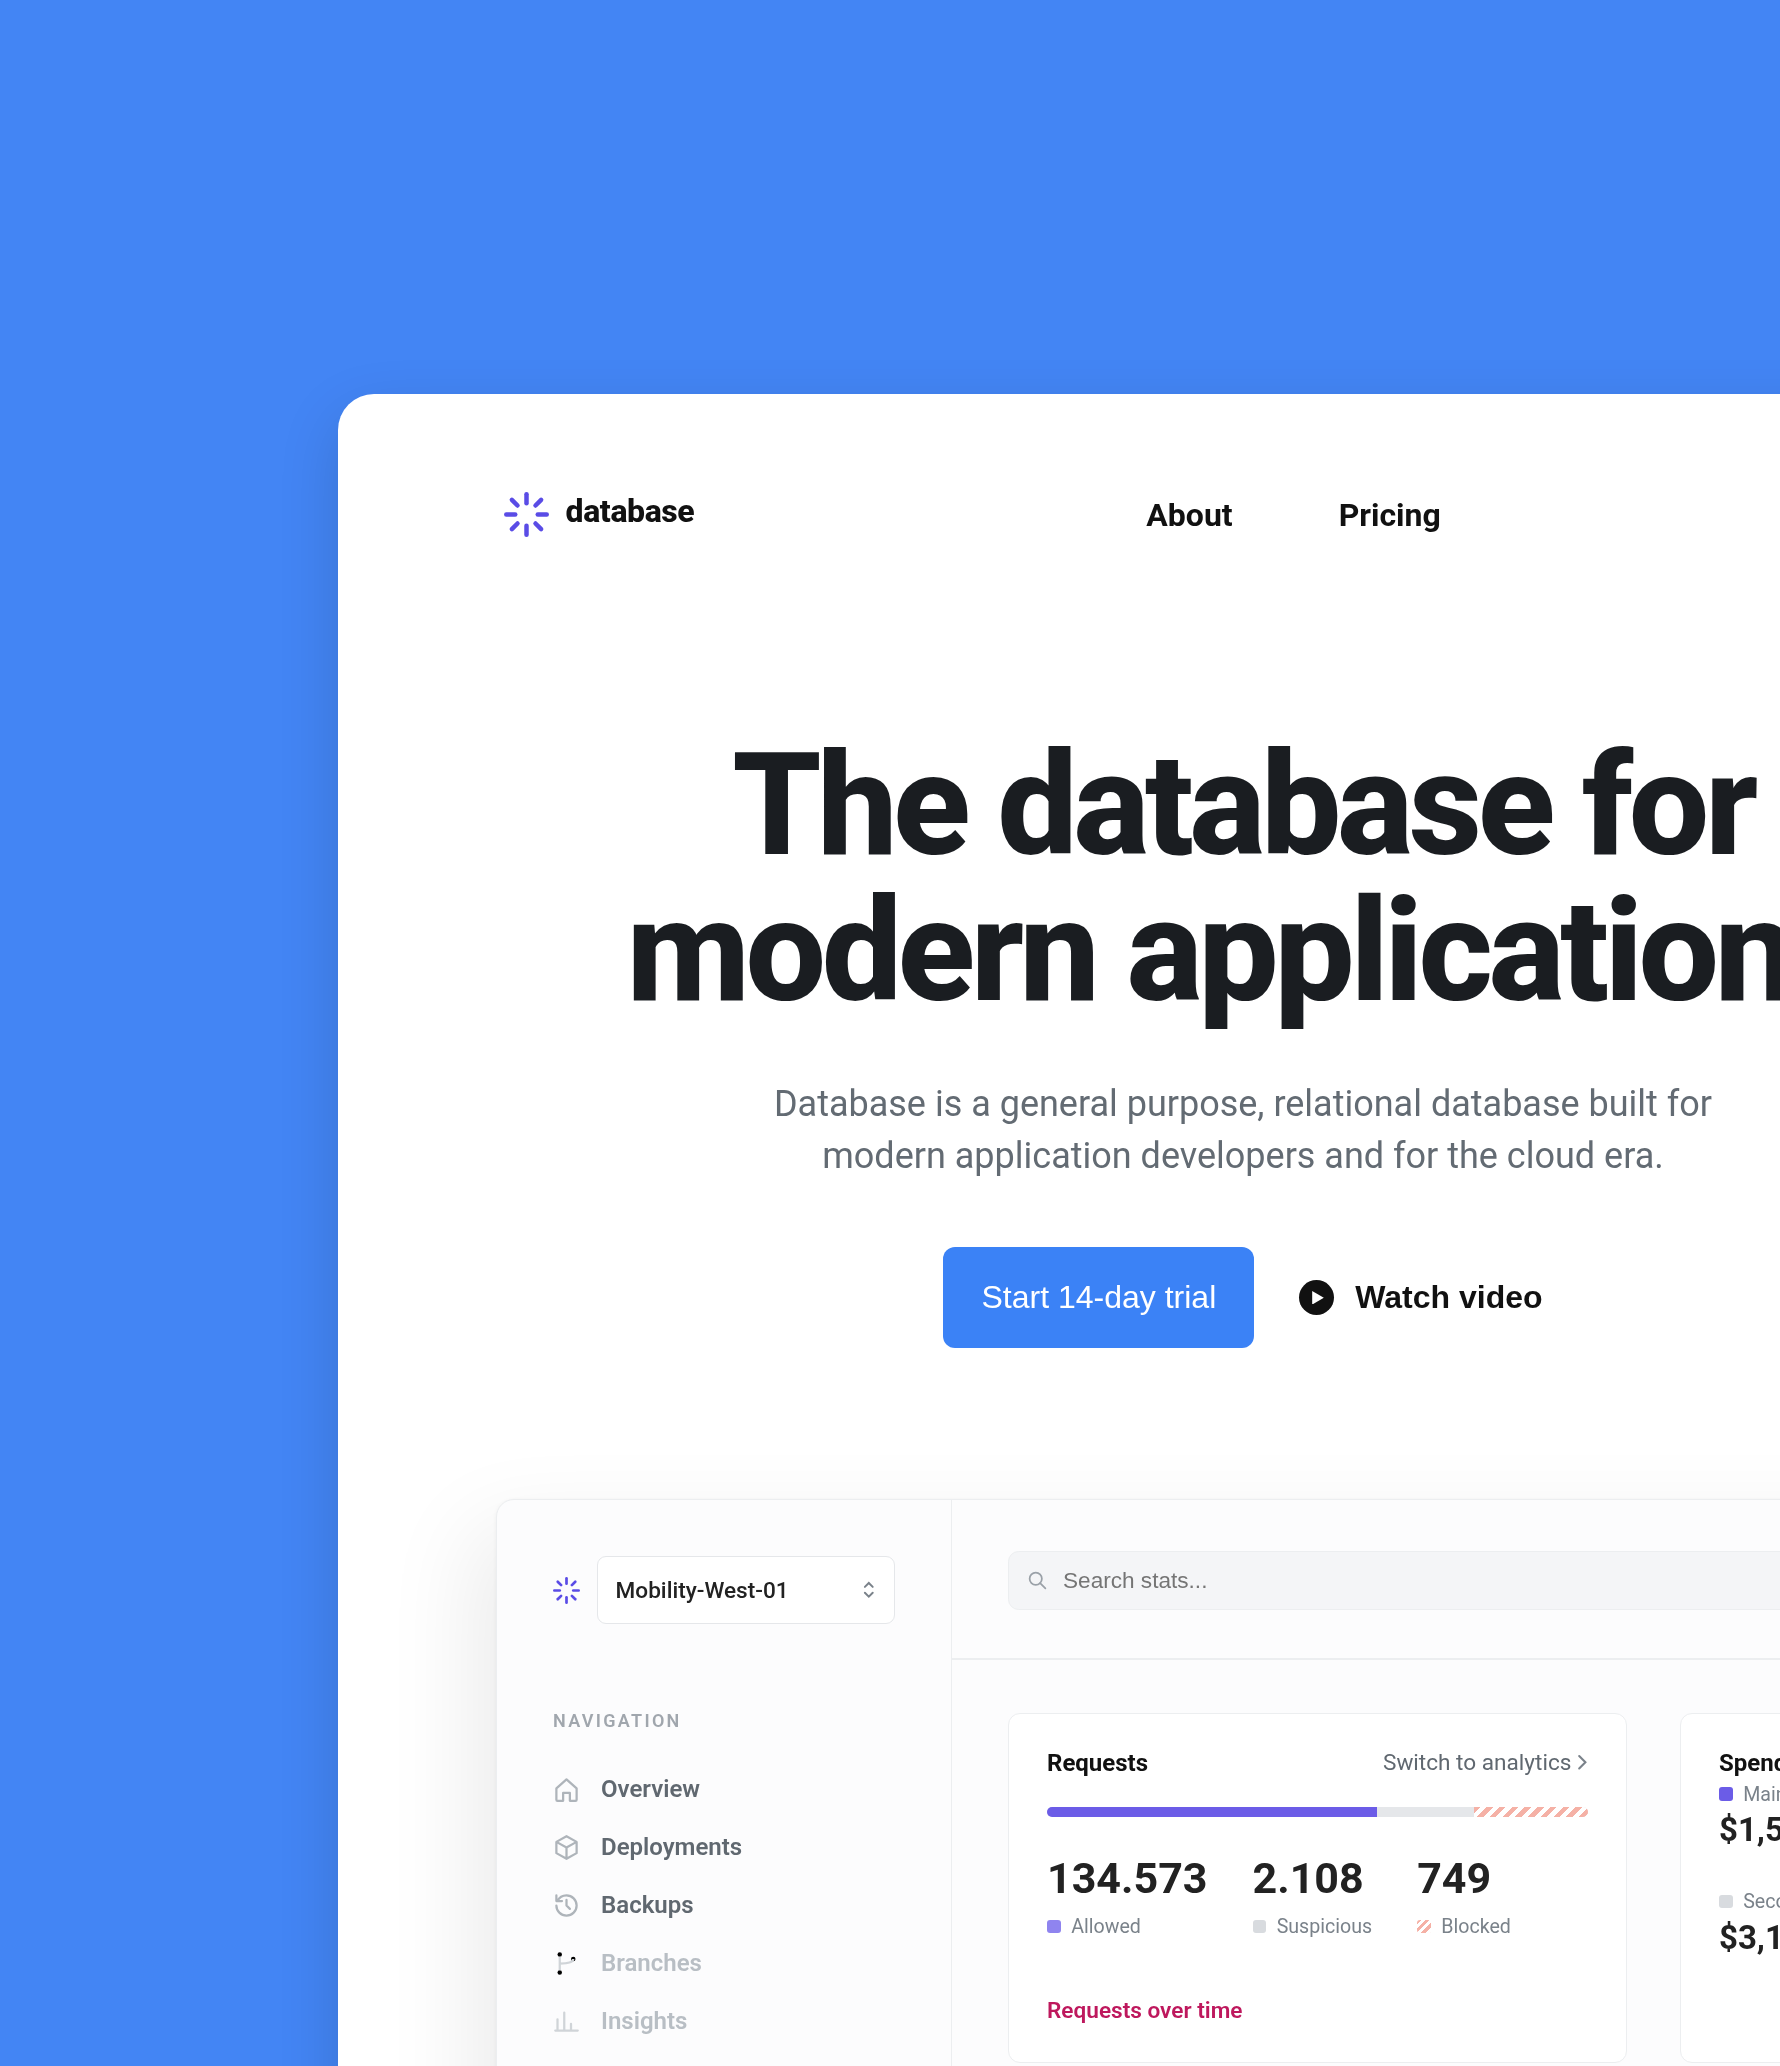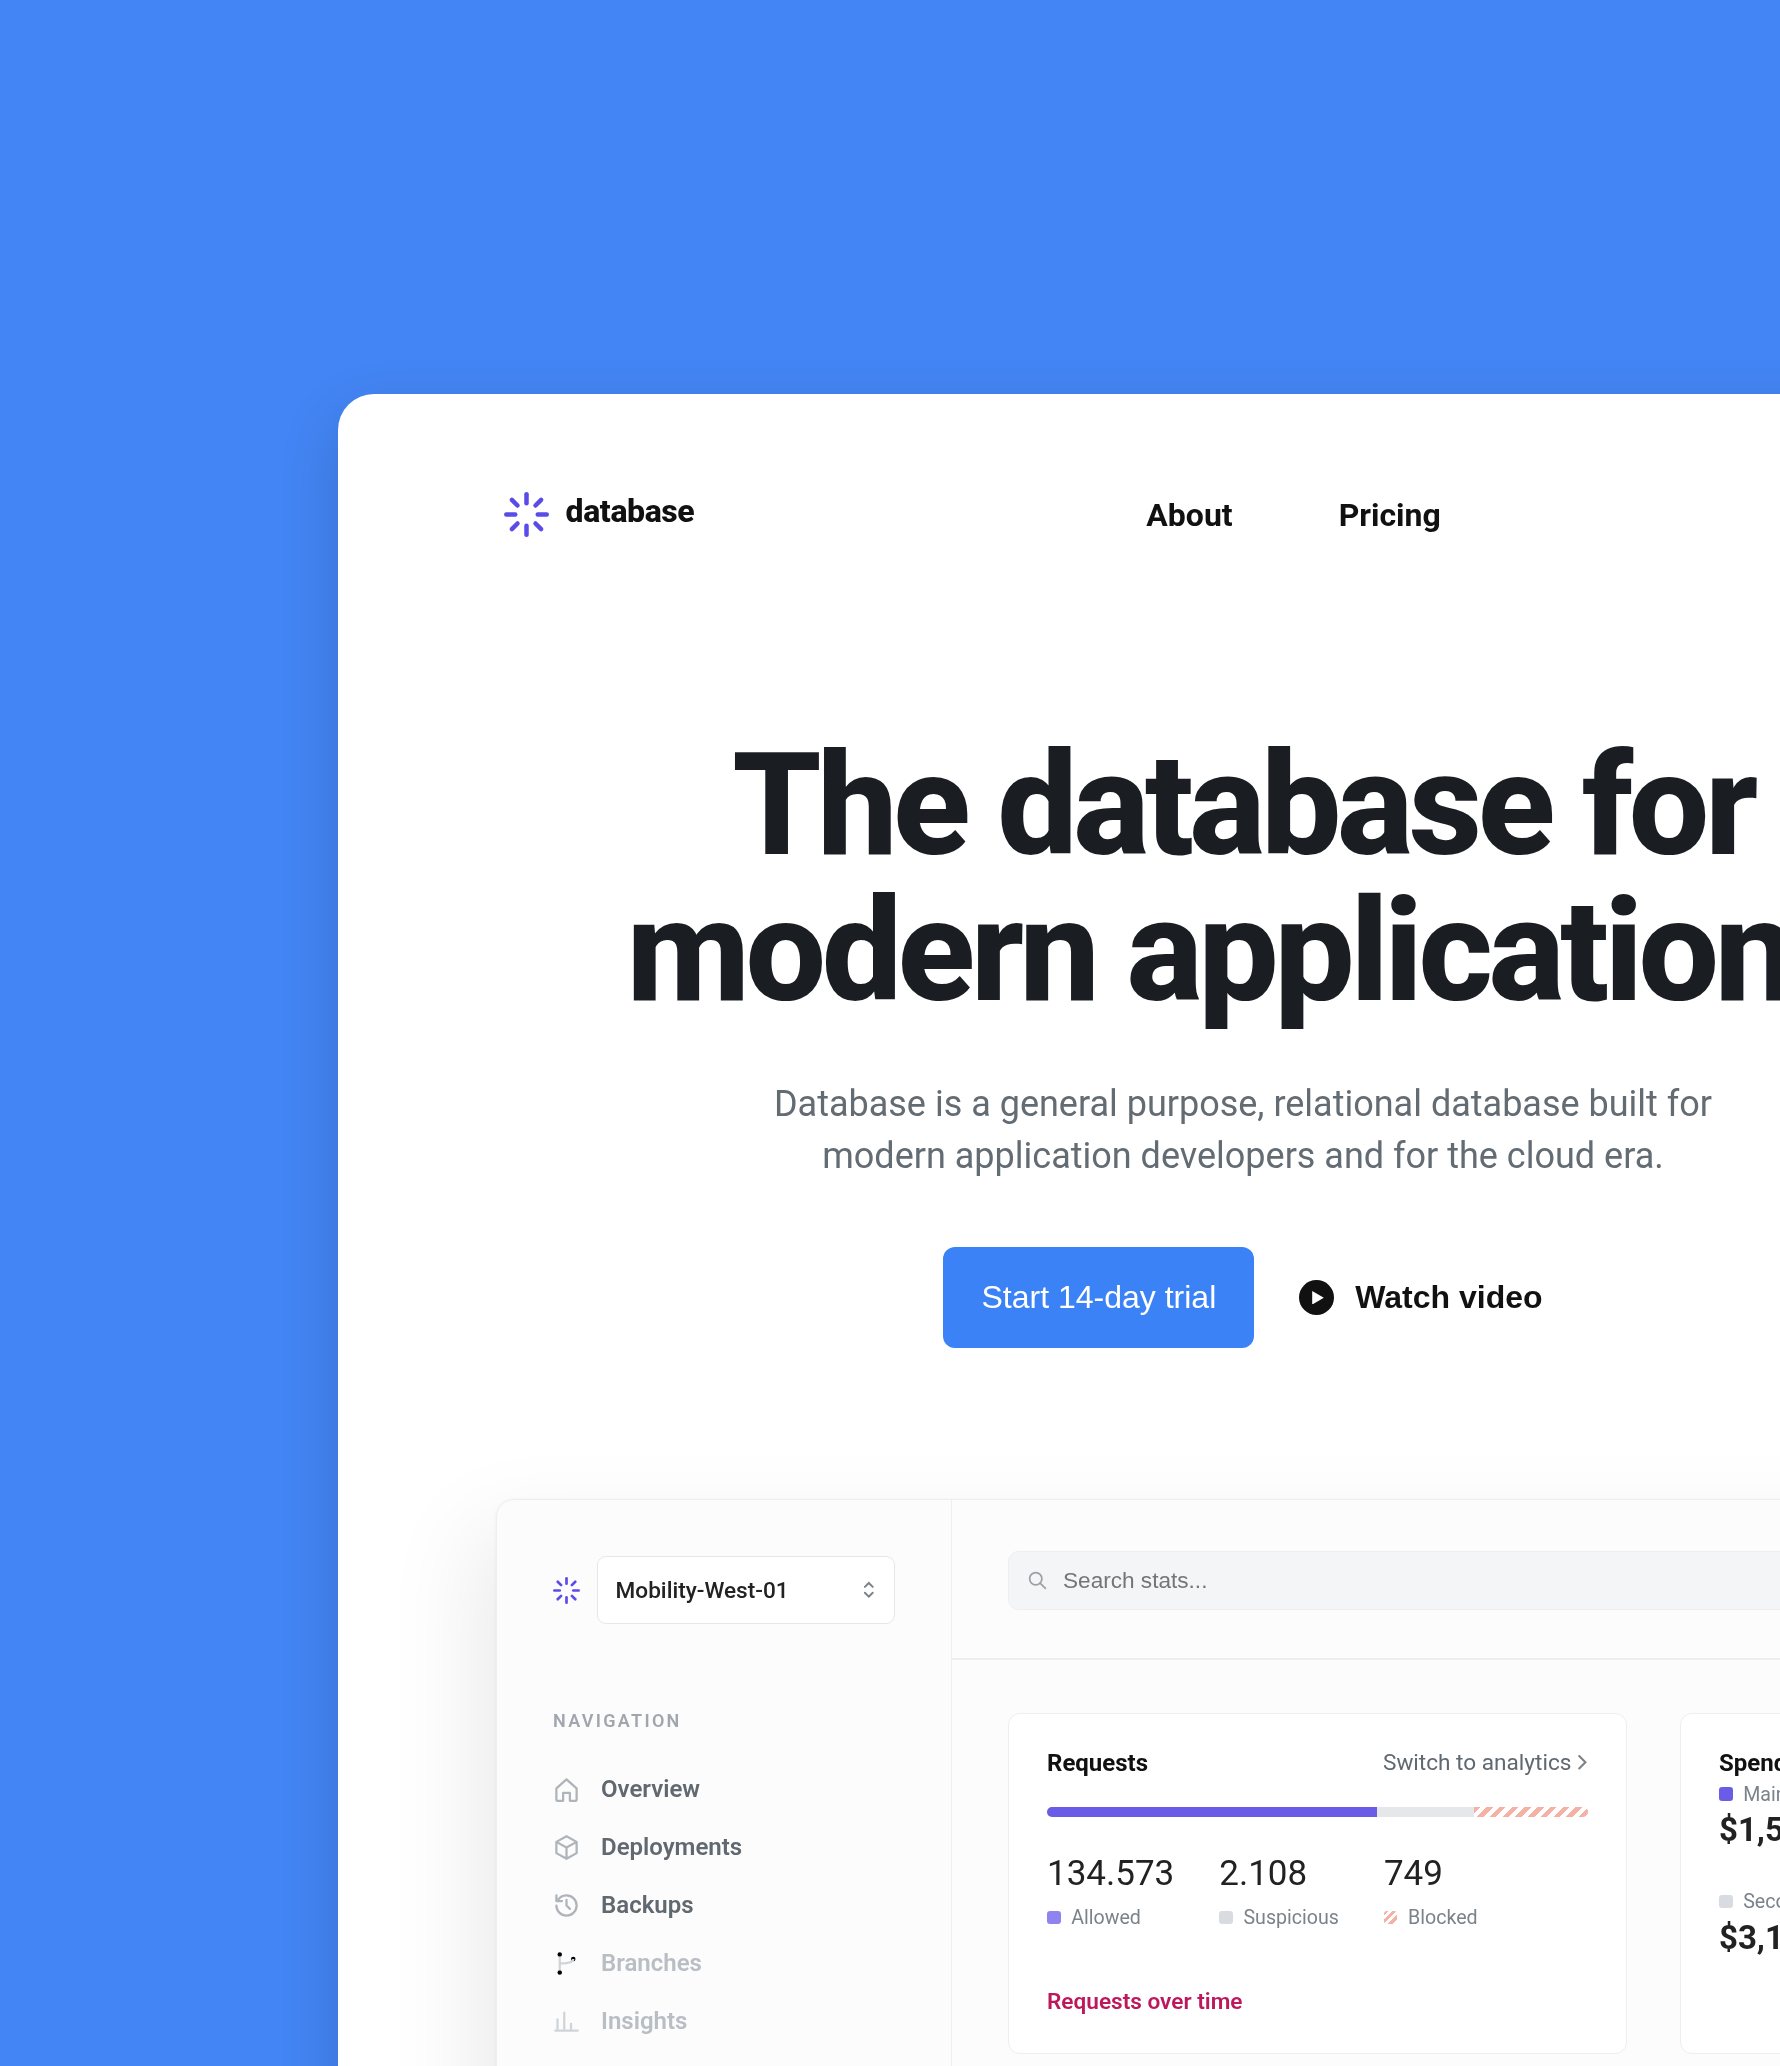--- a/index.html
+++ b/index.html
@@ -42,21 +42,21 @@
   .card.requests{width:619px}
   .card-head{display:flex;justify-content:space-between}
   .card-head h3{font-size:24px;font-weight:700;color:#111}
   .link-sm{font-size:22.6px;color:#606870;display:flex;align-items:center;gap:6px}
   .bar{margin-top:30px;height:10.6px;border-radius:5.3px;background:#e5e7ea;display:flex;overflow:hidden}
   .seg-allowed{width:61%;background:#6b5ce7}
   .seg-susp{width:18%;background:#e5e7ea}
   .seg-block{width:21%;background:repeating-linear-gradient(135deg,#f5b1a6 0 4.5px,#fff 4.5px 9px)}
   .metrics{display:flex;gap:45px;margin-top:36px}
   .metric{display:flex;flex-direction:column;gap:12px}
-  .metric .val{font-size:35px;font-weight:400;color:#222}
+  .metric .val{font-size:43px;font-weight:700;color:#222}
   .metric .lbl{display:flex;align-items:center;gap:10.6px;font-size:19.6px;color:#7a828a}
   .swatch{width:13.6px;height:13.6px;border-radius:3px}
   .sw-allowed{background:#8f84ef}
   .sw-susp{background:#d8dbdf}
   .sw-block{background:repeating-linear-gradient(135deg,#f5b1a6 0 3px,#fff 3px 6px)}
   .rot-heading{margin-top:59px;font-size:22.6px;font-weight:600;color:#be185d}
   
   .card.spend{width:339px}
   .legend-row{display:flex;align-items:center;gap:10.6px;font-size:19.6px;color:#7a828a}
   .amount{font-size:33px;font-weight:700;color:#222;margin-top:4.5px}

